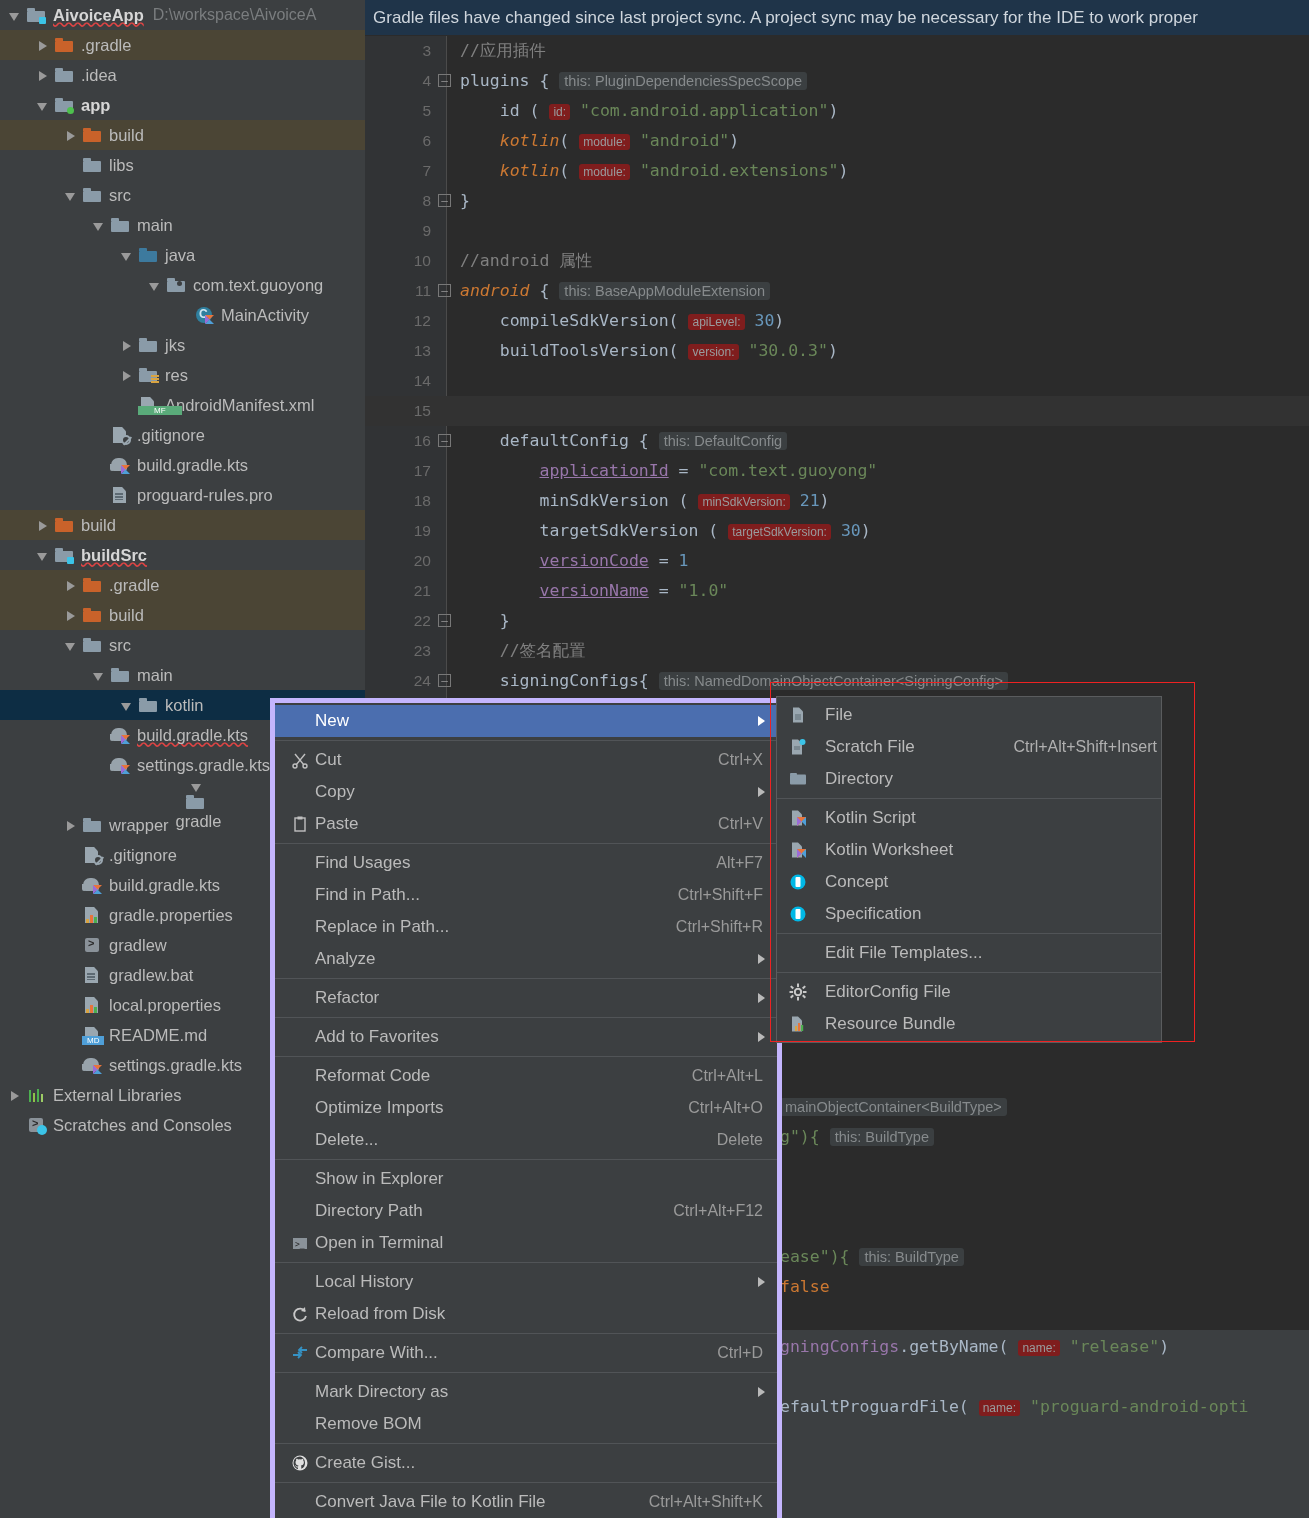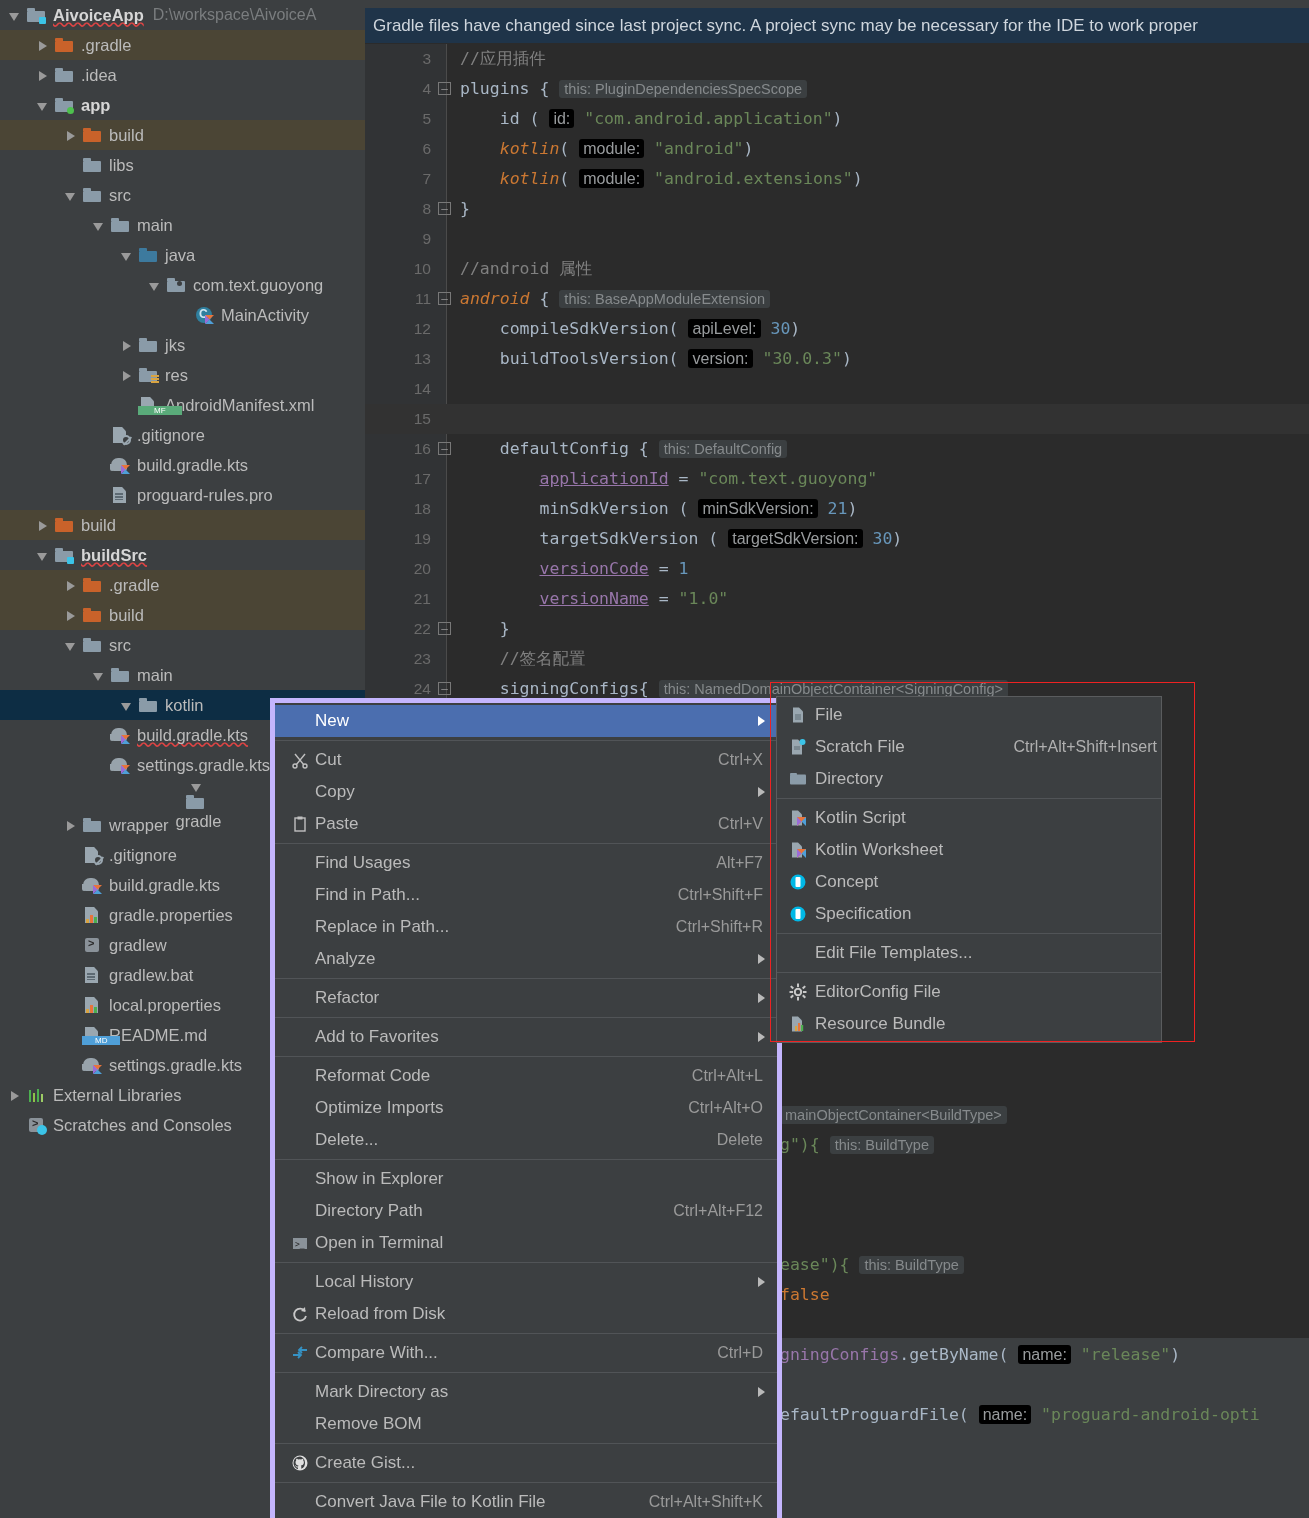--- a/index.html
+++ b/index.html
@@ -56,40 +56,40 @@
   .doc.lined::after { content:""; position:absolute; left:2px; top:6px; width:8px; height:7px;
          background: repeating-linear-gradient(to bottom,#5d6a73 0 1.5px, transparent 1.5px 3px); }
   .ktag2 { position:absolute; right:0px; bottom:0px; width:9px; height:9px; }
   .ktag2 i { position:absolute; inset:0; }
   .ktag2 i:nth-child(1){ background:#e8743b; clip-path:polygon(0 0,100% 0,50% 50%); }
   .ktag2 i:nth-child(2){ background:#4f9fd8; clip-path:polygon(0 100%,50% 50%,100% 100%); }
   .ktag2 i:nth-child(3){ background:#9b6bd8; clip-path:polygon(0 0,50% 50%,0 100%); }
   .mfbadge { position:absolute; left:0px; bottom:-1px; font-size:8px; line-height:9px;
              padding:0 16px; background:#5aab7a; color:#fff; font-family:"Liberation Sans",sans-serif; }
   .mdbadge { position:absolute; left:0px; bottom:-1px; font-size:8px; line-height:9px;
-             padding:0 13px; background:#4f9fd8; color:#fff; }
+             padding:0 5px; background:#4f9fd8; color:#fff; }
   .eleph { position:absolute; left:1px; top:2px; width:16px; height:13px; background:#98a3ab;
            border-radius:7px 7px 3px 3px; }
   .eleph::before { content:""; position:absolute; left:-1px; top:6px; width:4px; height:7px;
            background:#98a3ab; border-radius:0 0 3px 3px; }
   .bars { position:absolute; left:4px; bottom:1px; width:12px; height:11px; display:flex; align-items:flex-end; gap:1.5px;}
   .bars i { width:2.5px; background:#d9a441; }
   .gradlew { position:absolute; left:3px; top:2px; width:14px; height:14px; background:#8a9299; border-radius:2px; }
   .gradlew::after { content:">"; position:absolute; left:3px; top:-1px; font-size:11px; color:#2b2b2b; font-weight:bold; }
   .extlib { position:absolute; left:3px; top:2px; width:14px; height:14px; display:flex; align-items:flex-end; gap:1.5px;}
   .extlib i { width:2.5px; }
   .clock { position:absolute; right:-1px; bottom:-1px; width:10px; height:10px; border-radius:50%; background:#3bc4e8; }
   .gitign { position:absolute; right:-1px; bottom:-1px; width:10px; height:10px; border-radius:50%;
             border:2px solid #9aa7b0; background:#3c3f41; }
   .gitign::after{content:"";position:absolute;left:-1px;top:3px;width:11px;height:2px;background:#9aa7b0;transform:rotate(-45deg);}
   .actico { position:absolute; left:2px; top:1px; width:16px;height:16px;border-radius:50%;background:#2f7f9e; }
   .actico::after{content:"C";position:absolute;left:3px;top:0px;font-size:12px;color:#cfe6f0;font-weight:bold;}
 
   
-  #editor { position:absolute; left:365px; top:8px; width:944px; height:1330px; background:#2b2b2b; }
+  #editor { position:absolute; left:365px; top:0; width:944px; height:1330px; background:#2b2b2b; }
   #notice {
     position:absolute; left:0; top:0; width:944px; height:36px; background:#1f3449;
     color:#cfd6dd; font-size:17px; display:flex; align-items:center; padding-left:8px;
     white-space:nowrap; overflow:hidden; border-bottom:1px solid #2b2b2b;
   }
   #gutter { position:absolute; left:0; top:36px; width:81px; height:1482px; background:#313335; }
   #codewrap { position:absolute; left:0; top:36px; width:944px; height:1482px; }
   .cline { position:relative; height:30px; font-family:"DejaVu Sans Mono", monospace; font-size:16.5px; }
   .cline.hl { background:#323232; }
   .lnum { position:absolute; left:0; width:66px; text-align:right; color:#6a6a6a; font-size:15.5px;
@@ -98,21 +98,21 @@
   .fold-mark { position:absolute; left:73px; top:8px; width:13px; height:13px;
                border:1px solid #787878; color:#9a9a9a; font-size:11px; line-height:11px; text-align:center; }
   .vbar { position:absolute; left:81px; top:36px; width:1px; height:1482px; background:#4b4b4b; }
 
   .kw { color:#cc7832; } .kwi { color:#cc7832; font-style:italic; }
   .str { color:#6a8759; } .num { color:#6897bb; } .fn { color:#a9b7c6; }
   .cmt { color:#808080; } .prop { color:#9876aa; text-decoration:underline; }
   .pinkid { color:#9876aa; }
   .hint { background:#3b3f41; color:#868a8c; font-size:14.5px; padding:1px 5px; border-radius:3px;
           font-family:"Liberation Sans",sans-serif; }
-  .hintsm { background:#000000; color:#999c9e; font-size:16px; padding:1px 4px; border-radius:3px;
+  .hintsm { background:#7f1d1d; color:#999c9e; font-size:12px; padding:1px 4px; border-radius:3px;
           font-family:"Liberation Sans",sans-serif; }
 
   
   #ctxmenu {
     position:absolute; left:270px; top:698px; width:512px;
     background:#3c3f41; border:5px solid #c4b5fd; z-index:40;
     font-size:17px; color:#bbbbbb; padding:2px 0;
   }
   .mi { position:relative; height:32px; display:flex; align-items:center; padding-left:16px; }
   .mi.sel { background:#4b6eaf; color:#ffffff; }
@@ -123,21 +123,21 @@
              border-left:7px solid #b9b9b9; border-top:5px solid transparent; border-bottom:5px solid transparent; }
   .mi.sel .sub { border-left-color:#ffffff; }
   .msep { height:1px; background:#515457; margin:3px 0; }
 
   
   #submenu {
     position:absolute; left:776px; top:696px; width:386px;
     background:#3c3f41; border:1px solid #5a5c5e; z-index:50;
     font-size:17px; color:#bbbbbb; padding:2px 0;
   }
-  #submenu .mi { height:32px; padding-left:12px; }
+  #submenu .mi { height:32px; padding-left:22px; }
   #submenu .mi .mico { left:12px; }
   #submenu .mi .mlabel { margin-left:26px; }
   #submenu .mi .macc { position:static; margin-left:auto; margin-right:4px; color:#b0b0b0; font-size:16px; }
 
   
   #redbox { position:absolute; left:770px; top:682px; width:425px; height:360px;
             border:1.5px solid #ee2222; z-index:60; pointer-events:none; }
 </style>
 </head>
 <body>

